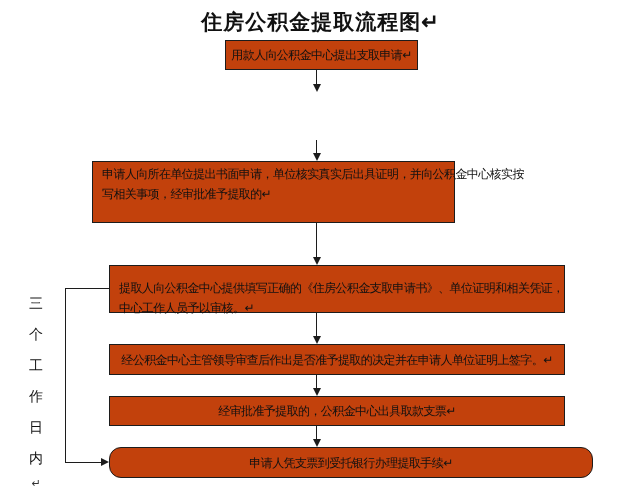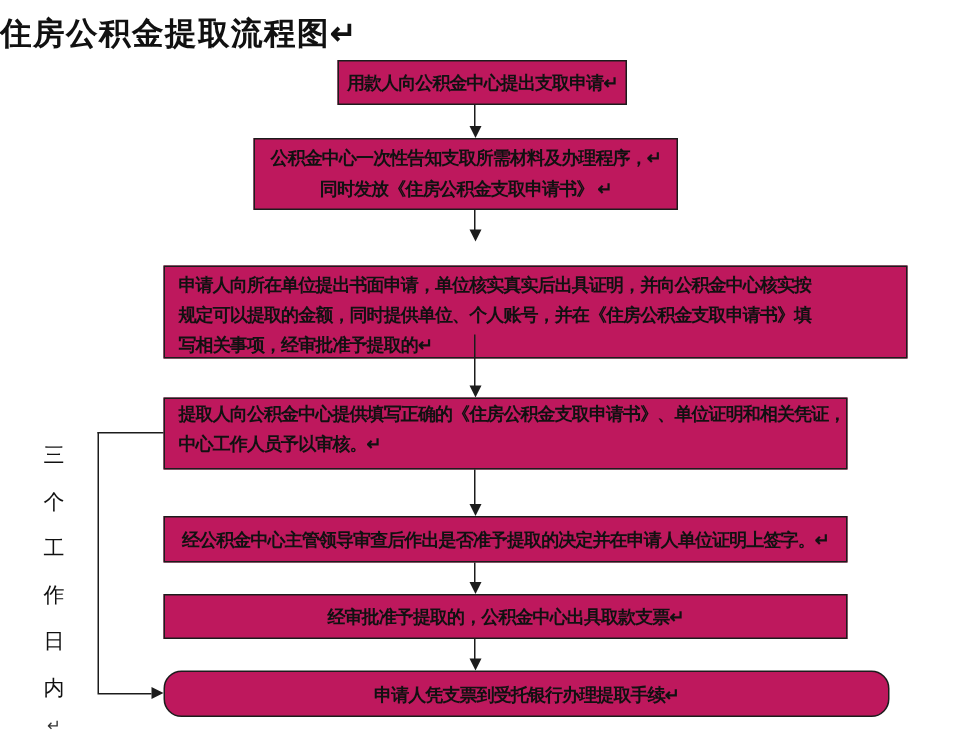--- a/index.html
+++ b/index.html
@@ -1,34 +1,34 @@
 <!DOCTYPE html>
 <html><head>
 <meta charset="utf-8">
 <style>
   html,body{margin:0;padding:0;background:#fff;}
   #canvas{
     position:relative;width:641px;height:500px;background:#ffffff;
     font-family:"Liberation Sans",sans-serif;color:#111;overflow:hidden;
   }
   .title{
-    position:absolute;top:8px;left:0;width:641px;text-align:left;
+    position:absolute;top:8px;left:0;width:641px;text-align:center;
     font-size:21px;font-weight:bold;letter-spacing:1px;white-space:nowrap;
   }
   .box{
-    position:absolute;box-sizing:border-box;border:1px solid #1c1c1c;background:#be185d;
-    font-size:12px;letter-spacing:-0.6px;line-height:20px;font-weight:bold;
+    position:absolute;box-sizing:border-box;border:1px solid #1c1c1c;background:#c2410c;
+    font-size:12px;letter-spacing:-0.6px;line-height:20px;
   }
   .box .ln{white-space:nowrap;}
   .center{display:flex;flex-direction:column;justify-content:center;align-items:center;text-align:center;}
   .left{padding:2px 9px;text-align:left;}
   .b1{left:225px;top:40px;width:193px;height:30px;}
   .b2{left:169px;top:92px;width:283px;height:48px;line-height:21px;}
-  .b3{left:109px;top:161px;width:496px;height:62px;margin-top:16px;}
-  .b4{left:109px;top:265px;width:456px;height:48px;padding-top:0;}
+  .b3{left:92px;top:161px;width:363px;height:62px;}
+  .b4{left:109px;top:265px;width:456px;height:48px;padding-top:12px;}
   .b5{left:109px;top:344px;width:456px;height:31px;}
   .b6{left:109px;top:396px;width:456px;height:30px;}
   .b7{left:109px;top:447px;width:484px;height:31px;border-radius:12px;}
   .vline,.hline{position:absolute;background:#1c1c1c;}
   .vline{width:1px;}
   .hline{height:1px;}
   .ahead-down{
     position:absolute;width:0;height:0;
     border-left:4px solid transparent;border-right:4px solid transparent;
     border-top:8px solid #1c1c1c;
@@ -49,28 +49,23 @@
 <body>
 
 <div id="canvas">
 
   <div class="title">住房公积金提取流程图↵</div>
 
   <div class="box b1 center">
     <div class="ln">用款人向公积金中心提出支取申请↵</div>
   </div>
 
-  <div class="box b2 center">
-    <div class="ln">公积金中心一次性告知支取所需材料及办理程序，↵</div>
-    <div class="ln">同时发放《住房公积金支取申请书》 ↵</div>
-  </div>
 
   <div class="box b3 left">
     <div class="ln">申请人向所在单位提出书面申请，单位核实真实后出具证明，并向公积金中心核实按</div>
-    <div class="ln">规定可以提取的金额，同时提供单位、个人账号，并在《住房公积金支取申请书》填</div>
     <div class="ln">写相关事项，经审批准予提取的↵</div>
   </div>
 
   <div class="box b4 left">
     <div class="ln">提取人向公积金中心提供填写正确的《住房公积金支取申请书》、单位证明和相关凭证，</div>
     <div class="ln">中心工作人员予以审核。↵</div>
   </div>
 
   <div class="box b6 center">
     <div class="ln">经审批准予提取的，公积金中心出具取款支票↵</div>

